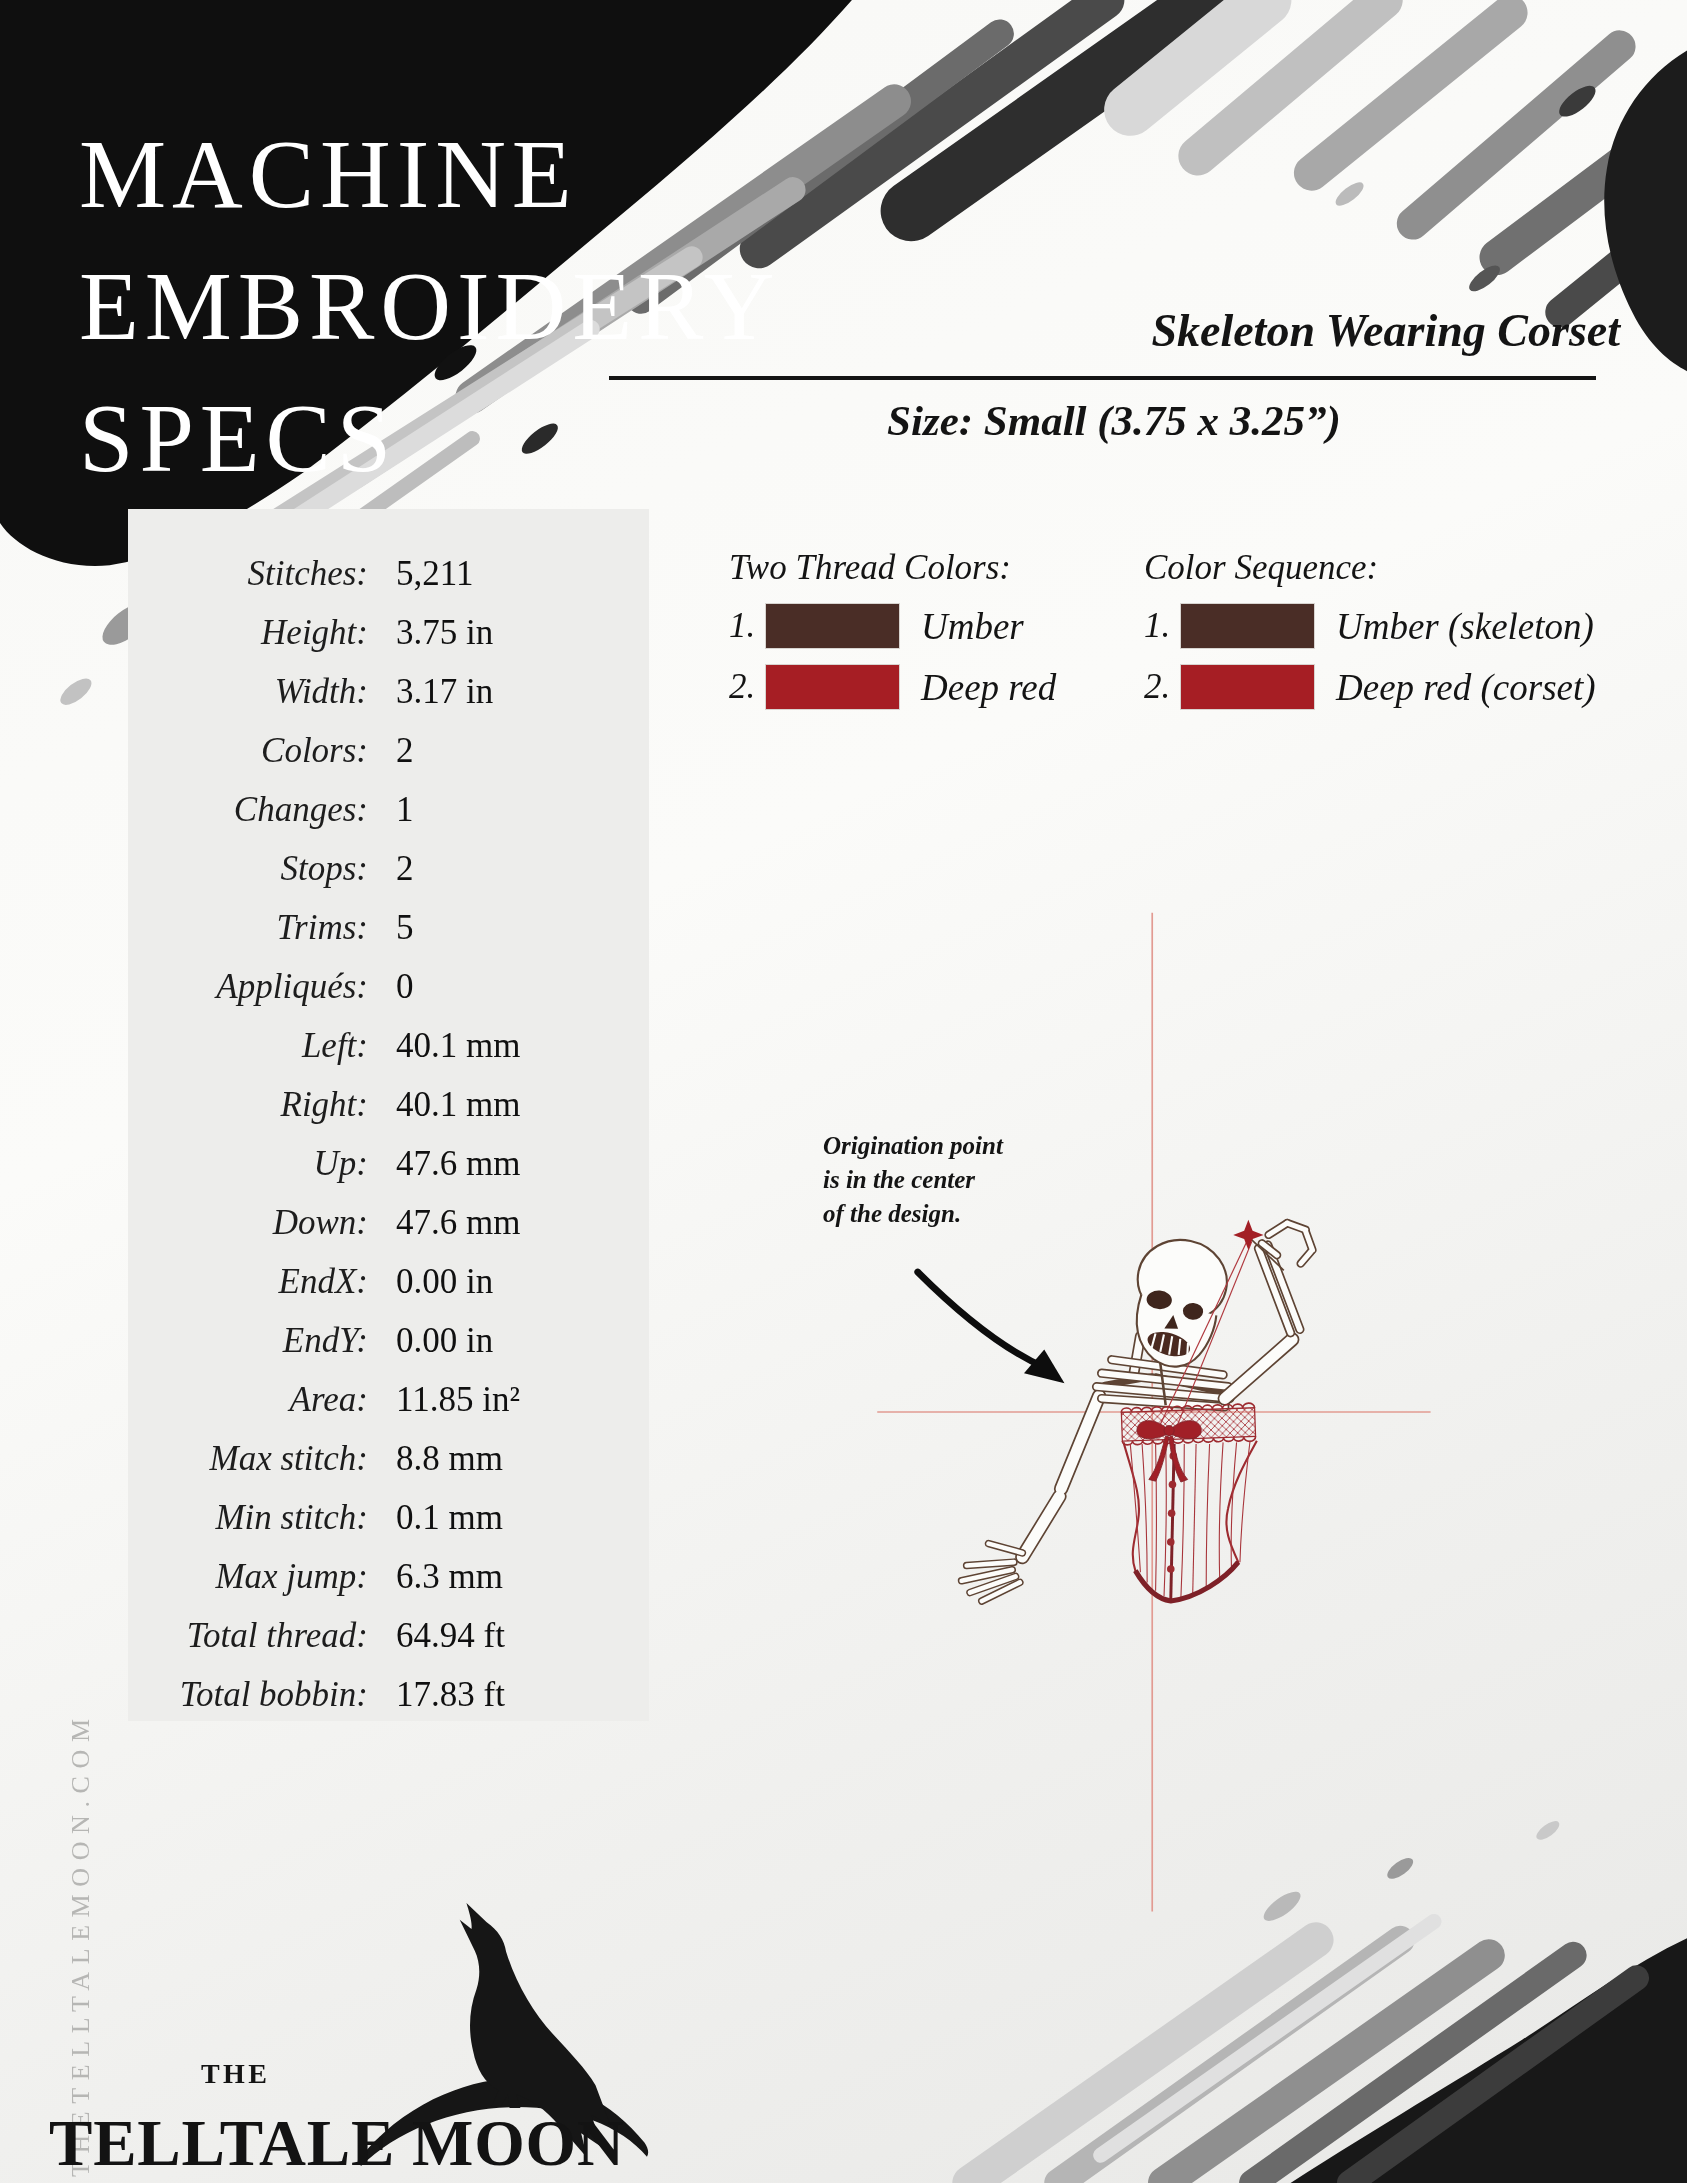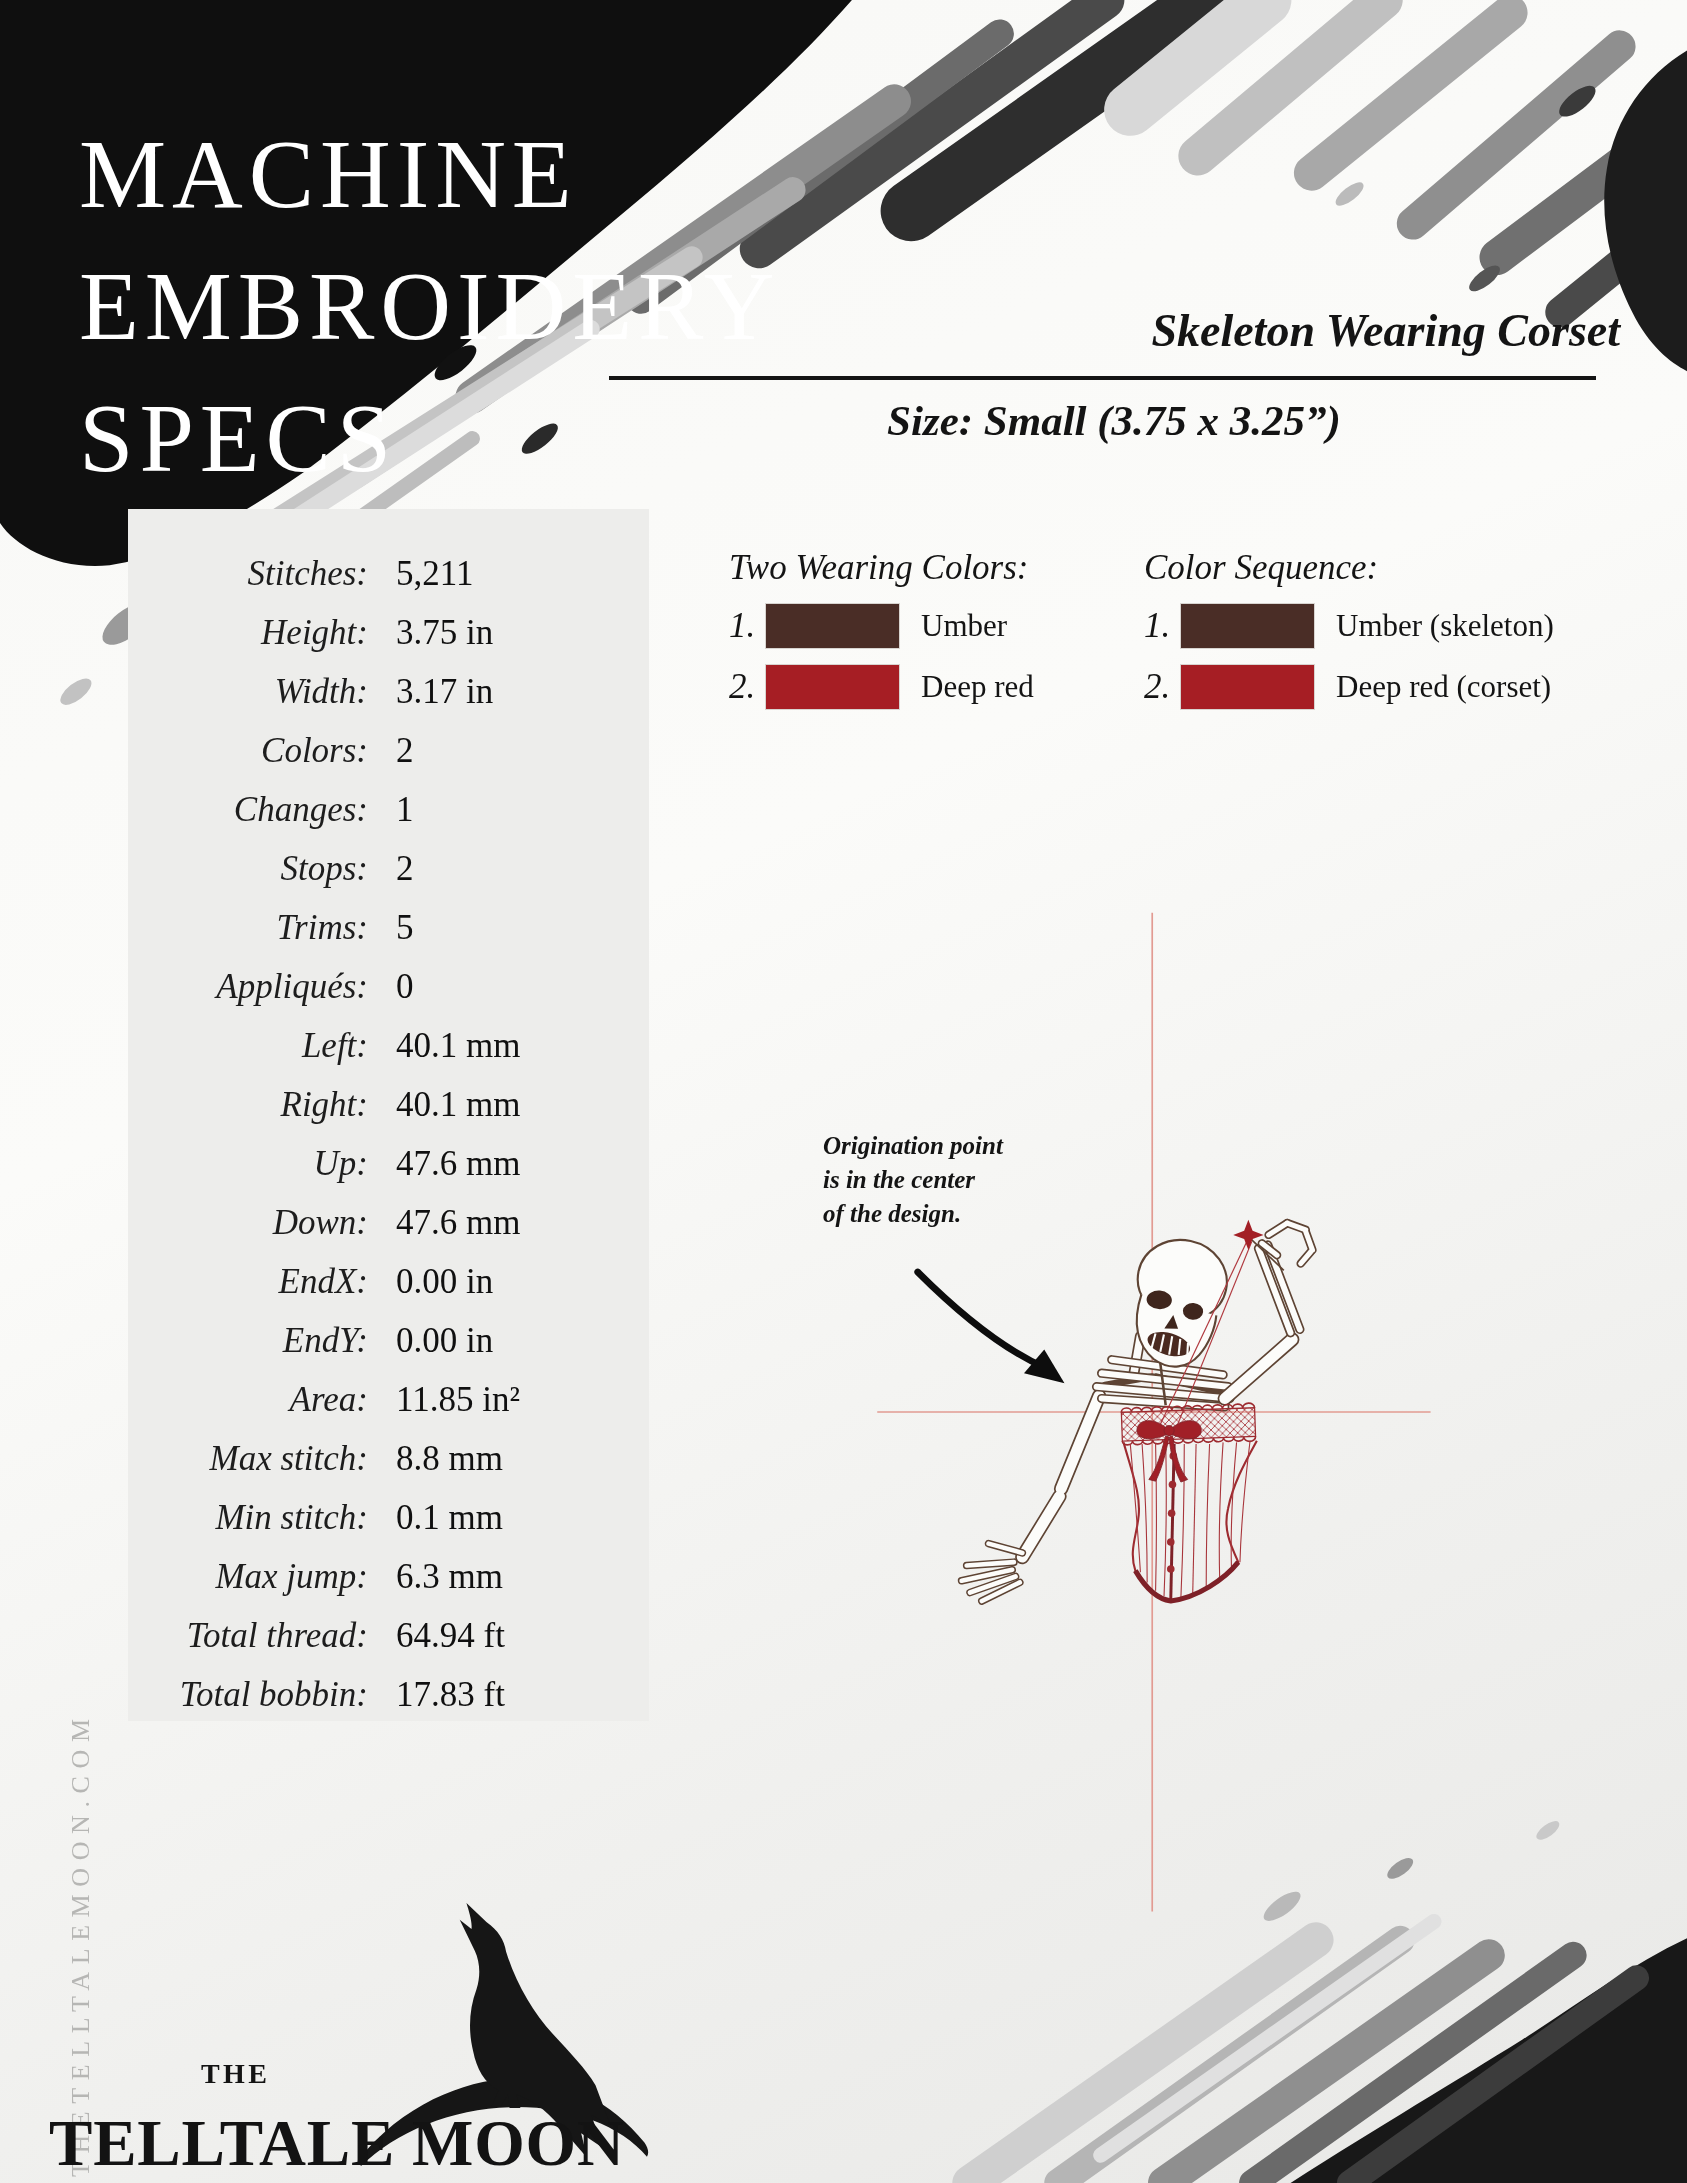--- a/index.html
+++ b/index.html
@@ -21,21 +21,21 @@
   .spec-panel{position:absolute;left:128px;top:509px;width:521px;height:1212px;background:#EDEDEB;}
   .spec-rows{padding-top:35px;}
   .spec-row{display:flex;height:59px;align-items:baseline;font-size:35px;line-height:59px;}
   .spec-label{width:240px;text-align:right;font-style:italic;color:#1d1d1d;}
   .spec-value{margin-left:28px;color:#101010;}
   
   .col-heading{position:absolute;font-size:35px;font-style:italic;color:#141414;}
   .swatch-row{position:absolute;display:flex;align-items:center;height:44px;}
   .swatch-num{font-size:35px;font-style:italic;width:37px;color:#141414;}
   .swatch{width:133px;height:44px;outline:0.8px solid #d8d4d0;}
-  .swatch-label{font-size:31px;margin-left:22px;white-space:nowrap;color:#141414;}
+  .swatch-label{font-size:37px;font-style:italic;margin-left:22px;white-space:nowrap;color:#141414;}
   
   .orig-note{position:absolute;left:823px;top:1129px;width:253px;
     font-size:25px;font-weight:bold;font-style:italic;line-height:34px;color:#141414;}
   
   .site-vertical{position:absolute;left:66px;top:1384px;height:793px;
     writing-mode:vertical-rl;transform:rotate(180deg);
     font-size:26px;letter-spacing:7.6px;color:#b6b6b4;}
   
   .logo-the{position:absolute;left:201px;top:2058px;width:152px;text-align:left;
     font-size:28px;font-weight:bold;letter-spacing:3.4px;color:#131313;}
@@ -396,21 +396,21 @@
           <div class="spec-value">64.94 ft</div>
         </div>
 
         <div class="spec-row">
           <div class="spec-label">Total bobbin:</div>
           <div class="spec-value">17.83 ft</div>
         </div>
       </div>
   </div>
 
-  <div class="col-heading" style="left:729px;top:548px;">Two Wearing Colors:</div>
+  <div class="col-heading" style="left:729px;top:548px;">Two Thread Colors:</div>
   <div>
 
       <div class="swatch-row" style="left: 729px; top: 604px;">
         <span class="swatch-num">1.</span>
         <span class="swatch" style="background: rgb(74, 45, 38);"></span>
         <span class="swatch-label">Umber</span>
       </div>
 
       <div class="swatch-row" style="left: 729px; top: 665px;">
         <span class="swatch-num">2.</span>

